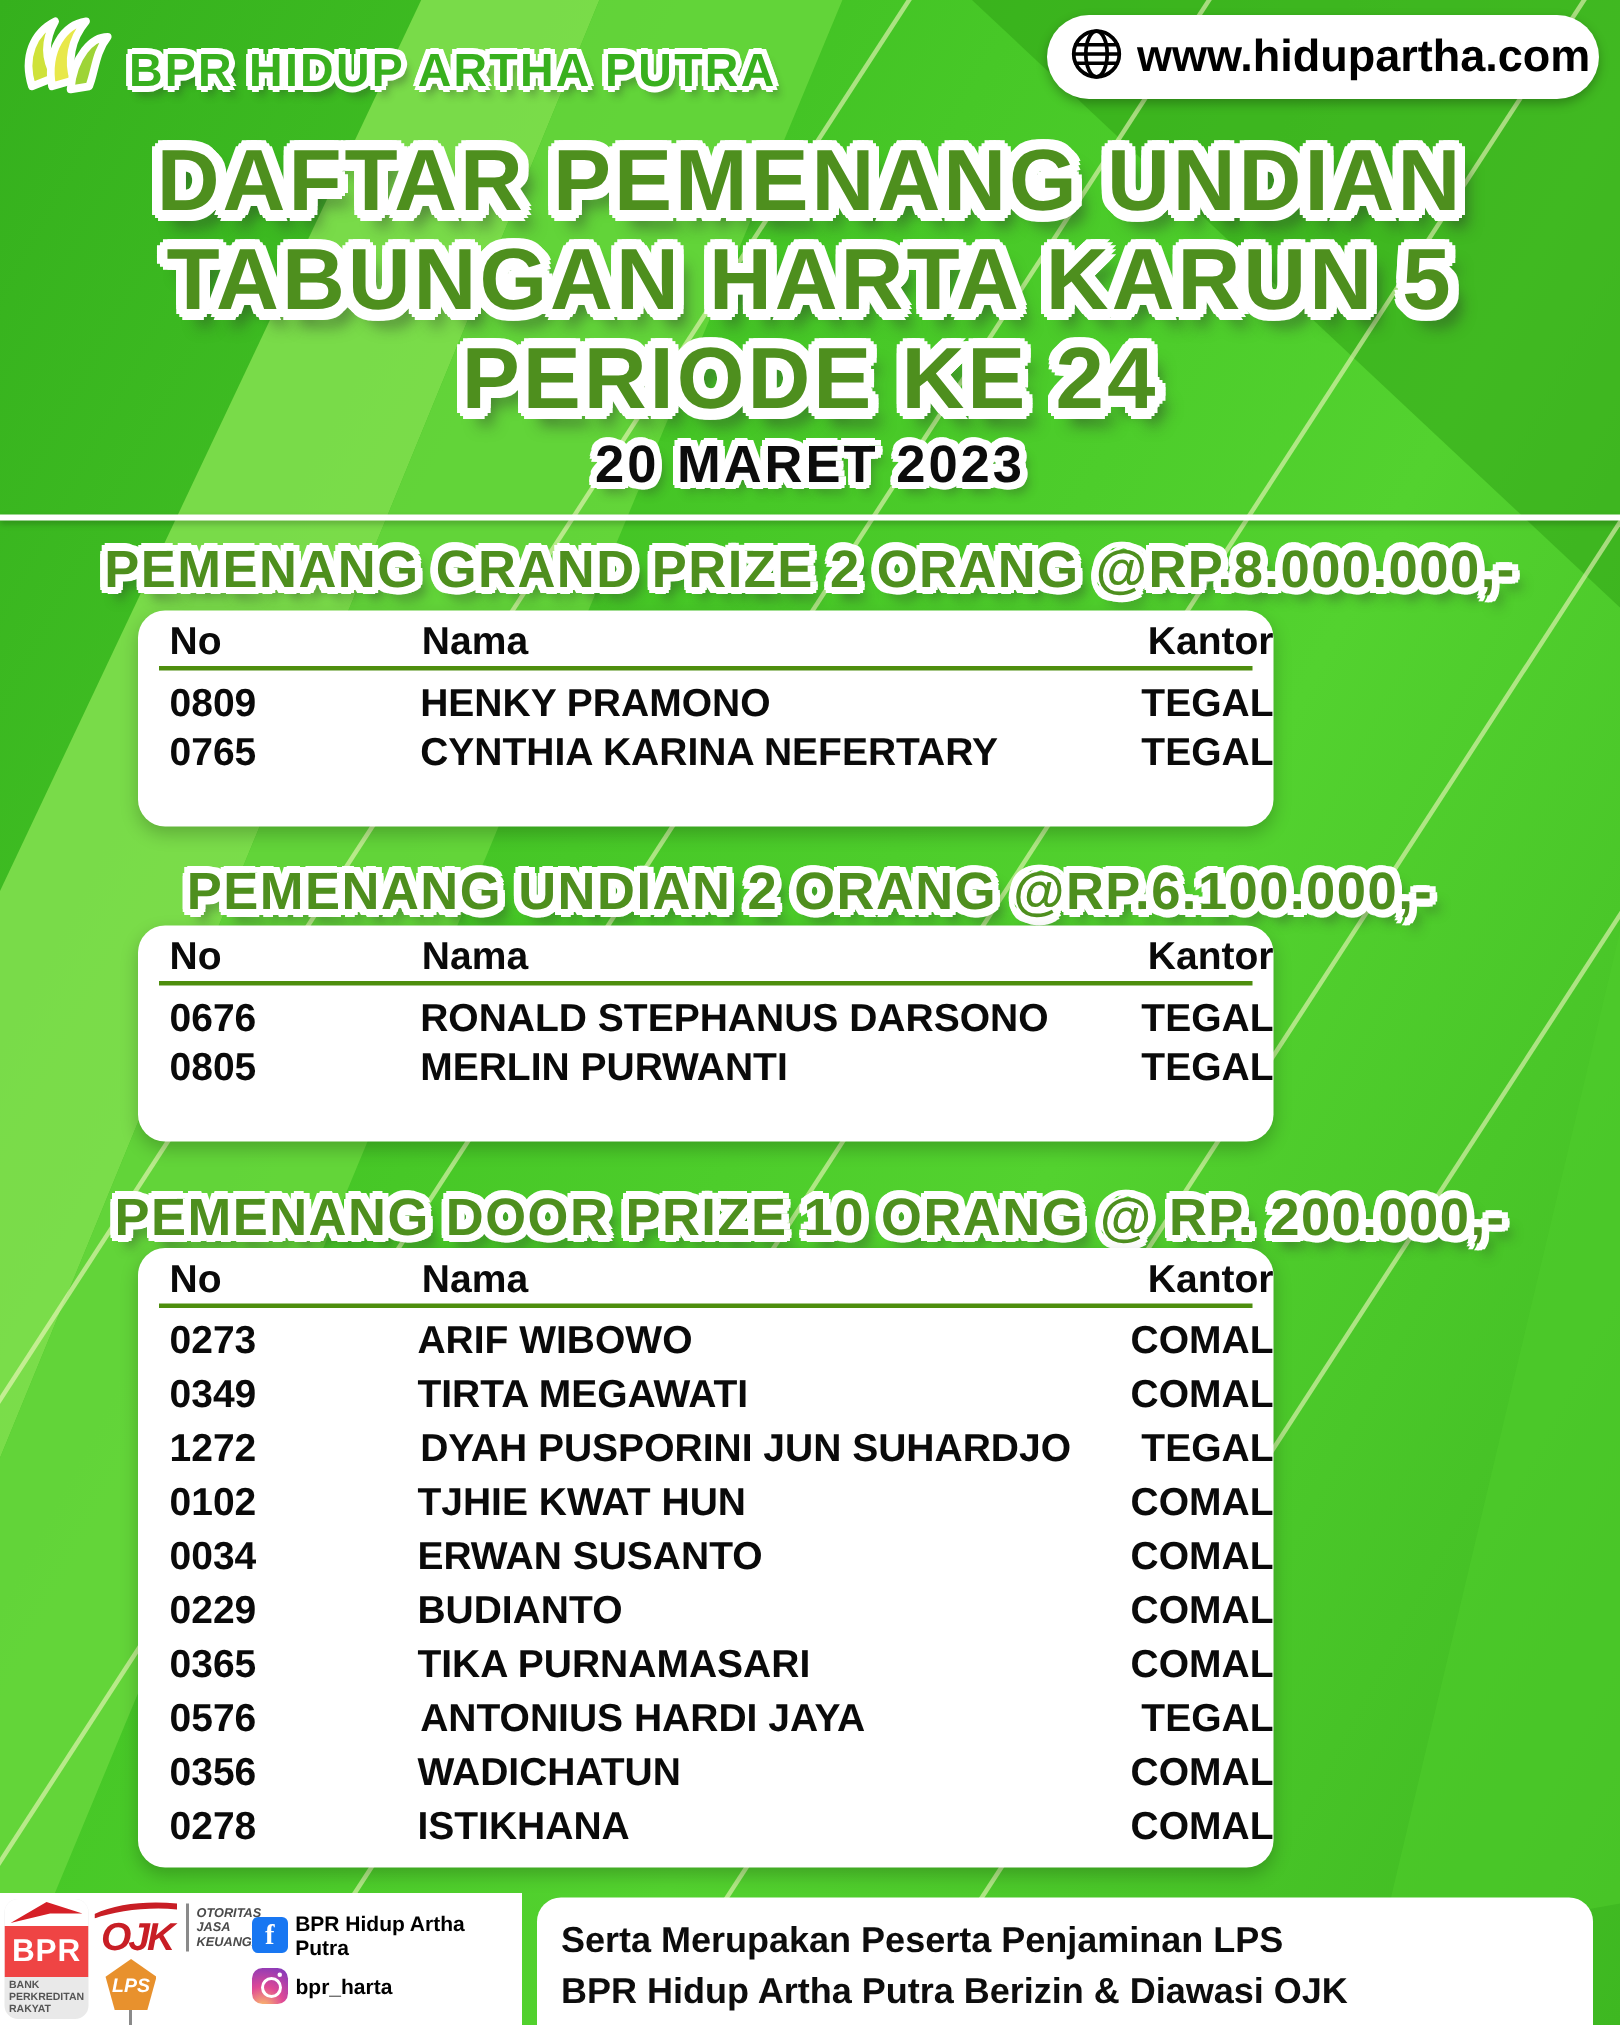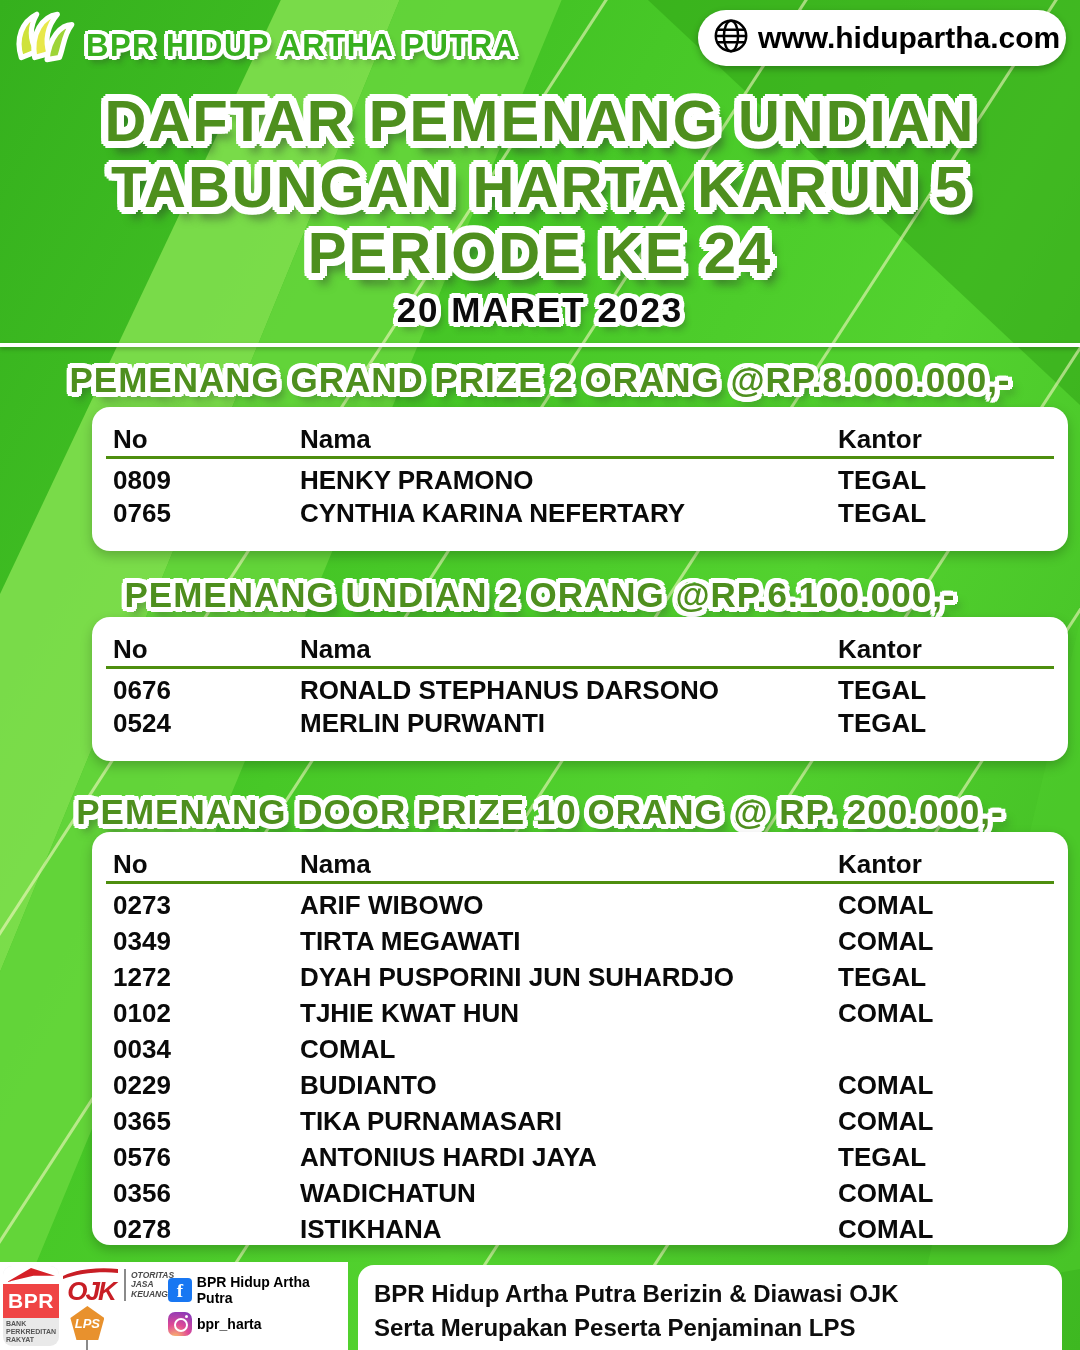--- a/index.html
+++ b/index.html
@@ -45,22 +45,22 @@
   .site-pill span.url{font-size:30px;font-weight:bold;color:#000;}
 
   .title{position:absolute;top:88px;left:0;right:0;text-align:center;
          font-size:58px;line-height:66px;letter-spacing:2px;}
   .title span{display:block;}
   .date{position:absolute;top:290px;left:0;right:0;text-align:center;font-size:35px;letter-spacing:2px;}
   .rule{position:absolute;top:343px;left:0;right:0;height:4px;background:#fff;box-shadow:0 2px 4px rgba(0,0,0,.25);}
 
   .sec-h{position:absolute;left:0;right:0;text-align:center;font-size:35px;letter-spacing:1px;}
 
-  .card{position:absolute;left:92px;width:976px;background:#fff;border-radius:18px;
-        box-shadow:0 5px 12px rgba(0,0,0,.22);box-sizing:border-box;padding-top:16px;overflow:hidden;}
+  .card{position:absolute;left:92px;width:757px;background:#fff;border-radius:18px;
+        box-shadow:0 5px 12px rgba(0,0,0,.22);box-sizing:border-box;padding-top:4px;overflow:hidden;}
   .trow{display:flex;align-items:center;height:33px;padding-left:21px;font-weight:bold;color:#0a0a0a;font-size:26px;}
   .card3 .trow{height:36px;}
   .card3 .trow.thead{height:33px;}
   .c1{width:187px;}.c2{width:538px;}.c3{flex:1;}
   .tdivider{height:3px;background:#4e8e0e;margin:0 14px;}
   .rows{margin-top:5px;}
   .card3 .rows{margin-top:3px;}
 
   .f-left{position:absolute;left:0;top:1262px;width:348px;height:88px;background:#fff;}
   .f-right{position:absolute;left:358px;top:1265px;width:704px;height:85px;background:#fff;
@@ -178,21 +178,21 @@
       <span class="c3">Kantor</span>
     </div>
     <div class="tdivider"></div>
     <div class="rows">
       <div class="trow">
         <span class="c1">0676</span>
         <span class="c2">RONALD STEPHANUS DARSONO</span>
         <span class="c3">TEGAL</span>
       </div>
       <div class="trow">
-        <span class="c1">0524</span>
+        <span class="c1">0805</span>
         <span class="c2">MERLIN PURWANTI</span>
         <span class="c3">TEGAL</span>
       </div>
     </div>
   </div>
 
   <div class="sec-h ol-md" style="top:792px;">PEMENANG DOOR PRIZE 10 ORANG @ RP. 200.000,-</div>
   <div class="card card3" style="top:832px;height:413px;">
     <div class="trow thead">
       <span class="c1">No</span>
@@ -216,20 +216,21 @@
         <span class="c2">DYAH PUSPORINI JUN SUHARDJO</span>
         <span class="c3">TEGAL</span>
       </div>
       <div class="trow">
         <span class="c1">0102</span>
         <span class="c2">TJHIE KWAT HUN</span>
         <span class="c3">COMAL</span>
       </div>
       <div class="trow">
         <span class="c1">0034</span>
+        <span class="c2">ERWAN SUSANTO</span>
         <span class="c3">COMAL</span>
       </div>
       <div class="trow">
         <span class="c1">0229</span>
         <span class="c2">BUDIANTO</span>
         <span class="c3">COMAL</span>
       </div>
       <div class="trow">
         <span class="c1">0365</span>
         <span class="c2">TIKA PURNAMASARI</span>
@@ -289,16 +290,16 @@
     <div class="soc" style="top:12px;">
       <span class="fb-ic">f</span>
       <span class="lbl">BPR Hidup Artha Putra</span>
     </div>
     <div class="soc" style="top:50px;">
       <span class="ig-ic"></span>
       <span class="lbl">bpr_harta</span>
     </div>
   </div>
   <div class="f-right">
+    <div>Serta Merupakan Peserta Penjaminan LPS</div>
     <div>BPR Hidup Artha Putra Berizin &amp; Diawasi OJK</div>
-    <div>Serta Merupakan Peserta Penjaminan LPS</div>
   </div>
 </div>
 
 </body></html>

